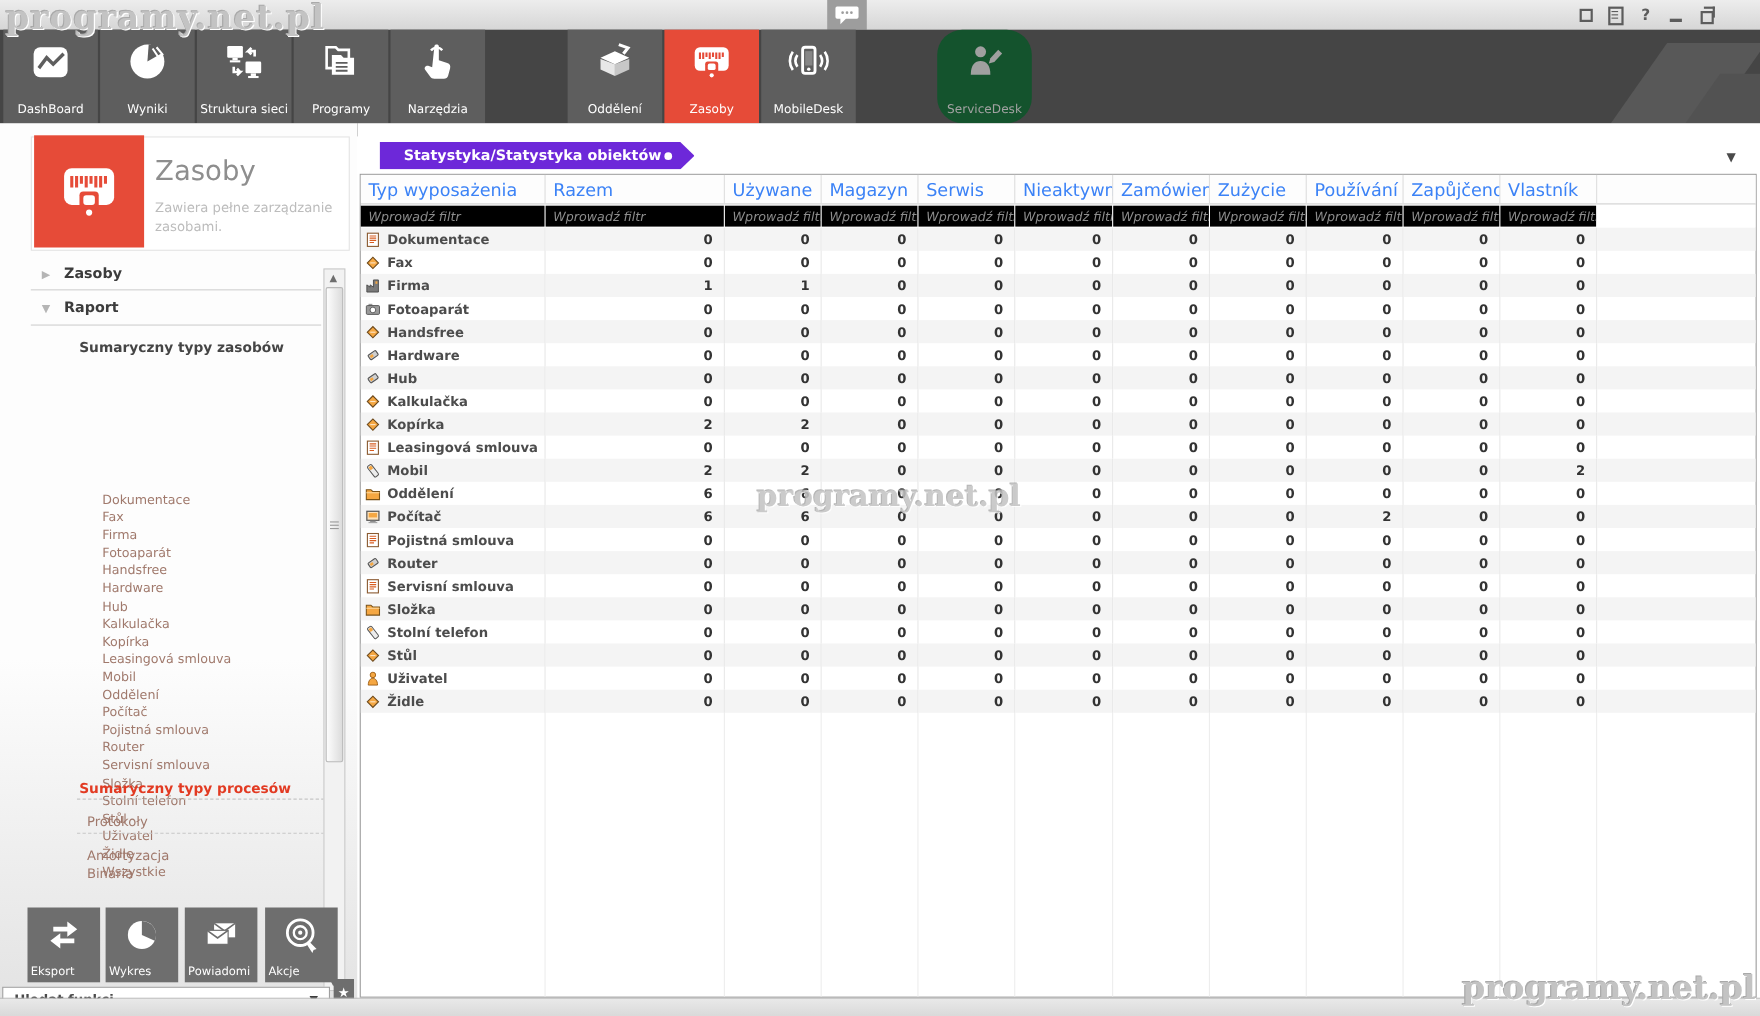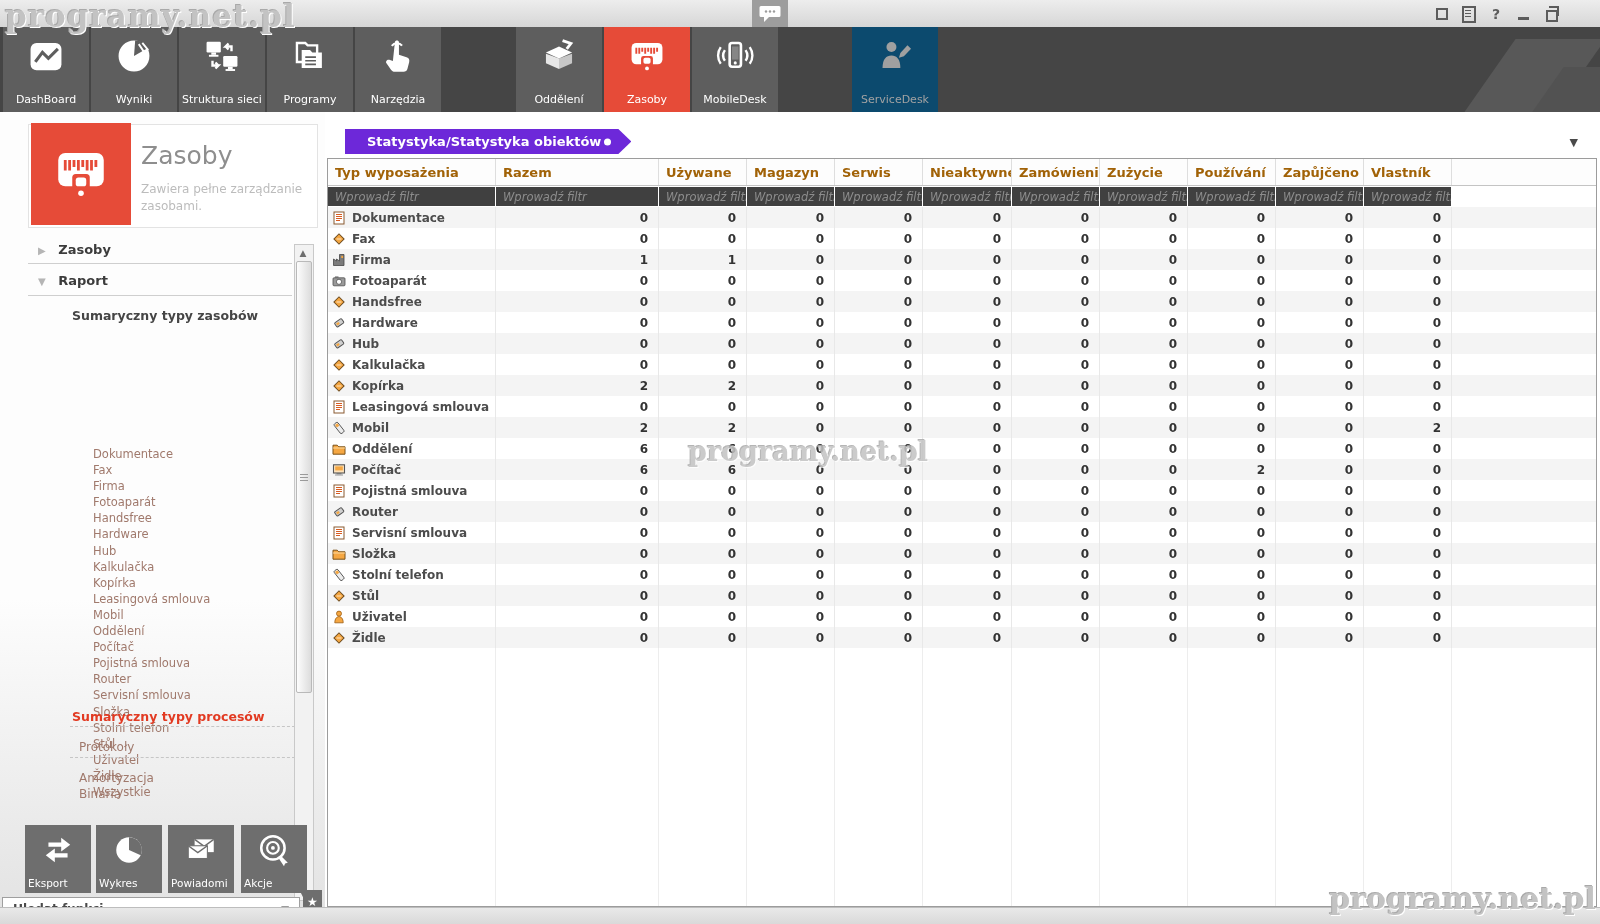--- a/index.html
+++ b/index.html
@@ -32,21 +32,21 @@
   .toolbar{position:absolute;left:0;top:27px;width:1600px;height:97px;background:#454545;}
   .tb-deco{position:absolute;right:20px;top:12px;width:90px;height:73px;background:#585858;
            transform:skewX(-35deg);}
   .tb-deco2{position:absolute;right:-18px;top:40px;width:70px;height:45px;background:#525252;
            transform:skewX(-35deg);}
   .tbtn{position:absolute;top:0;width:86px;height:85px;background:#5e5e5e;color:#fff;cursor:pointer;}
   .tbtn .ticon{position:absolute;left:50%;top:10px;transform:translateX(-50%);width:38px;height:38px;}
   .tbtn .tlabel{position:absolute;left:0;right:0;bottom:6px;text-align:center;font-size:11px;color:#fff;
                 white-space:nowrap;overflow:hidden;}
   .tbtn.active{background:#e64b38;}
-  .tbtn.disabled{background:#0c4a6e;}
+  .tbtn.disabled{background:#14532d;border-radius:23px;}
   .tbtn.disabled .tlabel{color:#a2a2a2;}
   .pos-0{left:3px}.pos-1{left:91px}.pos-2{left:179px}.pos-3{left:267px}.pos-4{left:355px}
   .pos-5{left:516px}.pos-6{left:604px}.pos-7{left:692px}.pos-8{left:852px}.pos-9{left:940px}
 
   
   .sidebar{position:absolute;left:0;top:112px;width:325px;height:812px;
            background:linear-gradient(#fdfdfd 60%,#e2e2e2);overflow:hidden;}
   .module-card{position:absolute;left:28px;top:12px;width:288px;height:102px;background:#fff;
                border:1px solid #e3e3e3;}
   .module-tile{position:absolute;left:2px;top:-2px;width:100px;height:102px;background:#e64b38;
@@ -93,24 +93,24 @@
           color:#fff;font-weight:bold;font-size:13px;display:flex;align-items:center;
           padding:0 30px 0 22px;clip-path:polygon(0 0,calc(100% - 13px) 0,100% 50%,calc(100% - 13px) 100%,0 100%);}
   .banner .bdot{position:absolute;right:20px;top:50%;transform:translateY(-50%);width:7px;height:7px;
                 border-radius:50%;background:#fff;}
   .main-caret{position:absolute;right:22px;top:24px;color:#4a4a4a;font-size:11px;cursor:pointer;}
 
   .table-wrap{position:absolute;left:2px;top:46px;width:1268px;height:747px;border:1px solid #9c9c9c;
               background:#fff;--cols:168px 163px 88px 88px 88px 89px 88px 88px 88px 88px 88px 1fr;}
   .thead,.tfilter,.trow,.tfill{display:grid;grid-template-columns:var(--cols);}
   .thead{height:26px;border-bottom:1px solid #c4c4c4;background:#fdfdfd;}
-  .hcell{display:flex;align-items:center;padding-left:7px;font-size:13px;font-weight:bold;color:#a16207;
+  .hcell{display:flex;align-items:center;padding-left:7px;font-size:16px;font-weight:normal;color:#3b82f6;
          border-right:1px solid #dedede;white-space:nowrap;overflow:hidden;cursor:pointer;}
   .tfilter{height:21px;background:#fff;}
-  .fcell{display:flex;align-items:center;padding-left:7px;margin:1px 1px 1px 0;background:#404040;
+  .fcell{display:flex;align-items:center;padding-left:7px;margin:1px 1px 1px 0;background:#000000;
          font-size:11.5px;font-style:italic;color:#8d8d8d;white-space:nowrap;overflow:hidden;cursor:text;}
   .fcell.empty{background:transparent;cursor:default;}
   .trow{height:21px;}
   .trow:nth-child(odd) .tcell{background:#f4f4f4;}
   .tcell{display:flex;align-items:center;border-right:1px solid #e8e8e8;font-size:12px;color:#3f3f3f;
          overflow:hidden;}
   .tcell.lab{padding-left:4px;gap:6px;font-weight:bold;color:#4c4c4c;}
   .tcell.num{justify-content:flex-end;padding-right:10px;font-weight:bold;color:#333;}
   .tcell.fill{border-right:none;}
   .ricon{width:14px;height:14px;flex:0 0 14px;display:inline-flex;}

